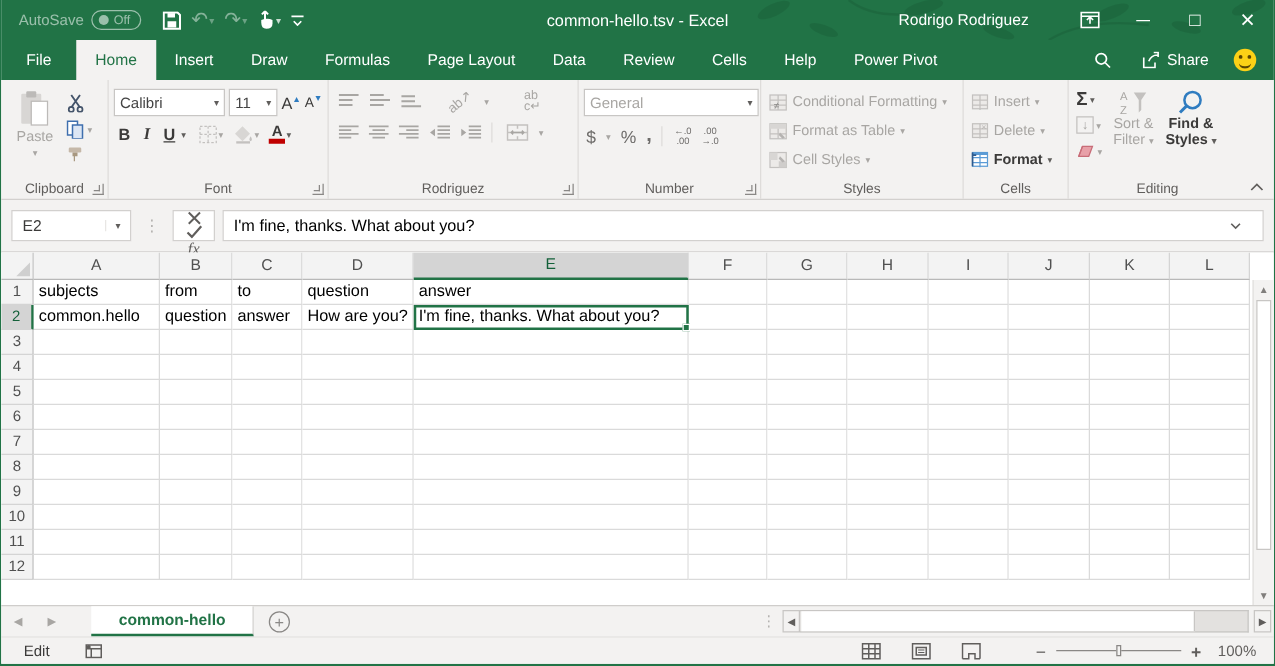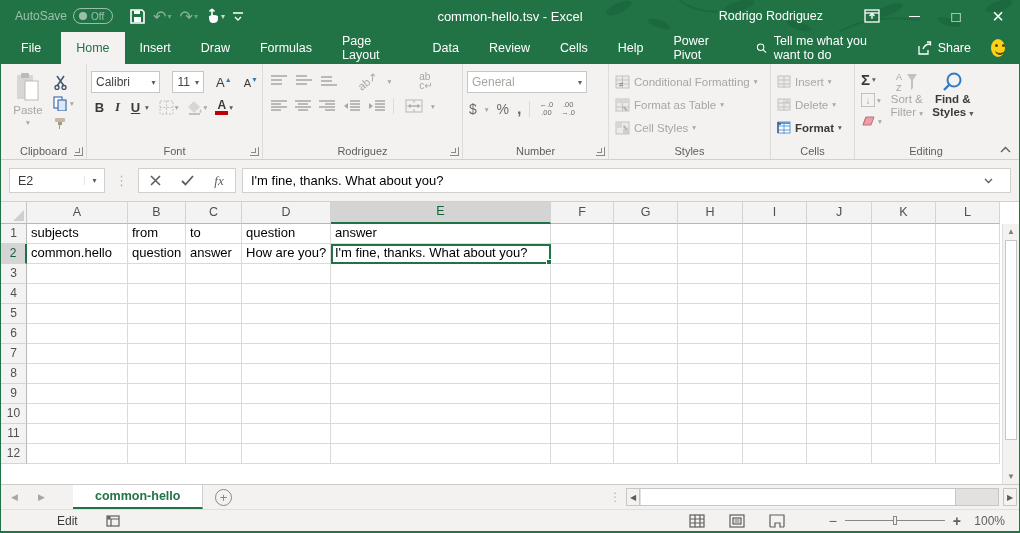--- a/index.html
+++ b/index.html
@@ -57,21 +57,21 @@
   .cellsbtn { justify-content:flex-start; }
   .editbig { width:46px; display:flex; flex-direction:column; align-items:center; font-size:11.5px; line-height:13px; padding-top:3px; text-align:center;}
   .collapse-chev { position:absolute; right:8px; bottom:6px; color:#605e5c; }
 
   
   .fbar { height:42px; background:#f3f2f1; display:flex; align-items:center; padding:0 8px; gap:6px; flex:0 0 auto; border-bottom:1px solid #d2d0ce;}
   .namebox { width:96px; height:25px; background:#fff; border:1px solid #d2d0ce; display:flex; align-items:center; }
   .namebox .nb-val { flex:1; padding-left:8px; font-size:12.5px; color:#3b3a39;}
   .namebox .nb-dd { width:20px; text-align:center; color:#605e5c; font-size:8px; border-left:1px solid #e8e6e4; }
   .vdots { color:#b5b3b1; font-size:13px; letter-spacing:0; padding:0 4px; }
-  .fx-box { height:25px; background:#fff; border:1px solid #d2d0ce; display:flex; align-items:center; }
+  .fx-box { height:25px; background:#fff; border:1px solid #d2d0ce; display:flex; align-items:center;flex-direction:column; }
   .fx-btn { width:32px; text-align:center; color:#605e5c; font-size:13px; }
   .f-input { flex:1; height:25px; background:#fff; border:1px solid #d2d0ce; display:flex; align-items:center; padding:0 8px; font-size:13px; color:#000; }
   .f-expand { width:18px; text-align:center; color:#605e5c; font-size:9px; }
 
   
   .grid-wrap { position:relative; height:282px; background:#fff; flex:0 0 auto; overflow:hidden; }
   .grid-header-row { display:flex; height:22px; }
   .corner { width:26px; height:22px; background:#f3f3f3; border-right:1px solid #c6c6c6; border-bottom:1px solid #b8b8b8; position:relative; }
   .corner:after { content:""; position:absolute; right:2px; bottom:2px; border-left:11px solid transparent; border-bottom:11px solid #cfcfcf; }
   .col-h { height:22px; background:#f3f3f3; border-right:1px solid #d4d4d4; border-bottom:1px solid #b8b8b8; text-align:center; line-height:21px; font-size:12.5px; color:#505050; }
@@ -93,21 +93,21 @@
   .addsheet { width:40px; display:flex; align-items:center; justify-content:center; }
   .addsheet .circ { width:17px; height:17px; border-radius:50%; border:1px solid #8a8886; color:#8a8886; font-size:13px; line-height:15px; text-align:center; }
   .h-scroll { position:absolute; right:20px; left:625px; top:3px; bottom:3px; display:flex; align-items:stretch; }
   .h-arrow { width:14px; background:#f3f2f1; border:1px solid #c8c6c4; color:#605e5c; font-size:8px; display:flex; align-items:center; justify-content:center; }
   .h-track { flex:1; border:1px solid #c8c6c4; border-left:none; background:#e3e1df; position:relative; }
   .h-thumb { position:absolute; left:1px; top:0; bottom:0; width:88%; background:#fff; border-right:1px solid #c8c6c4; }
   .h-right { position:absolute; right:2px; top:3px; bottom:3px; width:14px; background:#f3f2f1; border:1px solid #c8c6c4; color:#605e5c; font-size:8px; display:flex; align-items:center; justify-content:center;}
   .sb-dots { position:absolute; left:608px; top:0; bottom:0; display:flex; align-items:center; color:#b5b3b1; font-size:12px;}
 
   
-  .statusbar { height:24px; background:#f3f2f1; border-top:1px solid #e1dfdd; display:flex; align-items:center; flex:1;padding-left:38px; }
+  .statusbar { height:24px; background:#f3f2f1; border-top:1px solid #e1dfdd; display:flex; align-items:center; flex:1; }
   .sb-mode { margin-left:18px; font-size:12px; color:#3b3a39; }
   .sb-macro { margin-left:28px; display:flex; align-items:center; }
   .sb-right { margin-left:auto; display:flex; align-items:center; gap:14px; padding-right:14px; }
   .viewbtns { display:flex; gap:24px; margin-right:30px; }
   .zoomctl { display:flex; align-items:center; gap:8px; color:#605e5c; }
   .z-track { width:100px; height:1px; background:#8a8886; position:relative; }
   .z-tick { position:absolute; left:50%; top:-3px; width:1px; height:7px; background:#8a8886; }
   .z-thumb { position:absolute; left:48%; top:-4px; width:4px; height:9px; background:#f3f2f1; border:1px solid #8a8886; }
   .z-pct { font-size:12px; color:#605e5c; width:36px; text-align:right; }
   svg { display:block; }
@@ -203,21 +203,20 @@
     <span class="rtab">Review</span>
     <span class="rtab">Cells</span>
     <span class="rtab">Help</span>
     <span class="rtab">Power Pivot</span>
     <div class="tab-right">
       <span class="tellme">
         <svg width="14" height="14" viewBox="0 0 14 14">
             <circle cx="6" cy="6" r="4.2" fill="none" stroke="#fff" stroke-width="1.4"></circle>
             <path d="M9.2 9.2 L13 13" stroke="#fff" stroke-width="1.4"></path>
           </svg>
-        <span>Tell me what you want to do</span>
       </span>
       <span class="sharebtn">
         <svg width="15" height="14" viewBox="0 0 15 14">
             <path d="M2 5 v8 h9 v-4" fill="none" stroke="#fff" stroke-width="1.3"></path>
             <path d="M6 8 q2-5 7-5 M10 1 h3.5 v3.5" fill="none" stroke="#fff" stroke-width="1.3"></path>
           </svg>
         <span>Share</span>
       </span>
       <span class="smiley"></span>
     </div>
@@ -256,21 +255,21 @@
               <path d="M5 5 h4 v3 h-2 v4 h-1 v-4 h-1 z" fill="#a89880"></path>
             </svg>
         </span>
       </div>
       <span class="rg-label">Clipboard</span>
       <span class="launcher"></span>
     </div>
 
     <div class="rgroup" style="width:176px">
       <div class="stack" style="width:100%; padding-top:3px">
-        <div style="display:flex; gap:12px; align-items:center">
+        <div style="display:flex; gap:3px; align-items:center">
           <span class="combo" style="width:92px">
               <span class="cv">Calibri</span>
               <span class="ca">▾</span>
             </span>
           <span class="combo" style="width:40px">
               <span class="cv">11</span>
               <span class="ca">▾</span>
             </span>
           <span class="dark" style="font-size:13px"><span>A</span><sup style="color:#2f7cc0;font-size:7px">▲</sup></span>
           <span class="dark" style="font-size:11px"><span>A</span><sup style="color:#2f7cc0;font-size:7px">▼</sup></span>
@@ -349,21 +348,21 @@
             </svg>
           <span class="ddsm">▾</span>
         </div>
       </div>
       <span class="rg-label">Rodriguez</span>
       <span class="launcher"></span>
     </div>
 
     <div class="rgroup" style="width:146px">
       <div class="stack" style="width:100%; padding-top:3px">
-        <span class="combo" style="width:120px">
+        <span class="combo" style="width:140px">
             <span class="cv gray">General</span>
             <span class="ca gray">▾</span>
           </span>
         <div style="display:flex; gap:8px; align-items:center; margin-top:5px; padding-left:2px; color:#6e6c6a">
           <span style="font-size:14px">$</span>
           <span class="ddsm">▾</span>
           <span style="font-size:14px">%</span>
           <span style="font-size:16px;font-weight:bold">,</span>
           <span style="width:2px;border-left:1px solid #dedcda;height:16px"></span>
           <span style="font-size:7.5px;line-height:8px;text-align:center"><span>←.0</span><br><span>.00</span></span>

